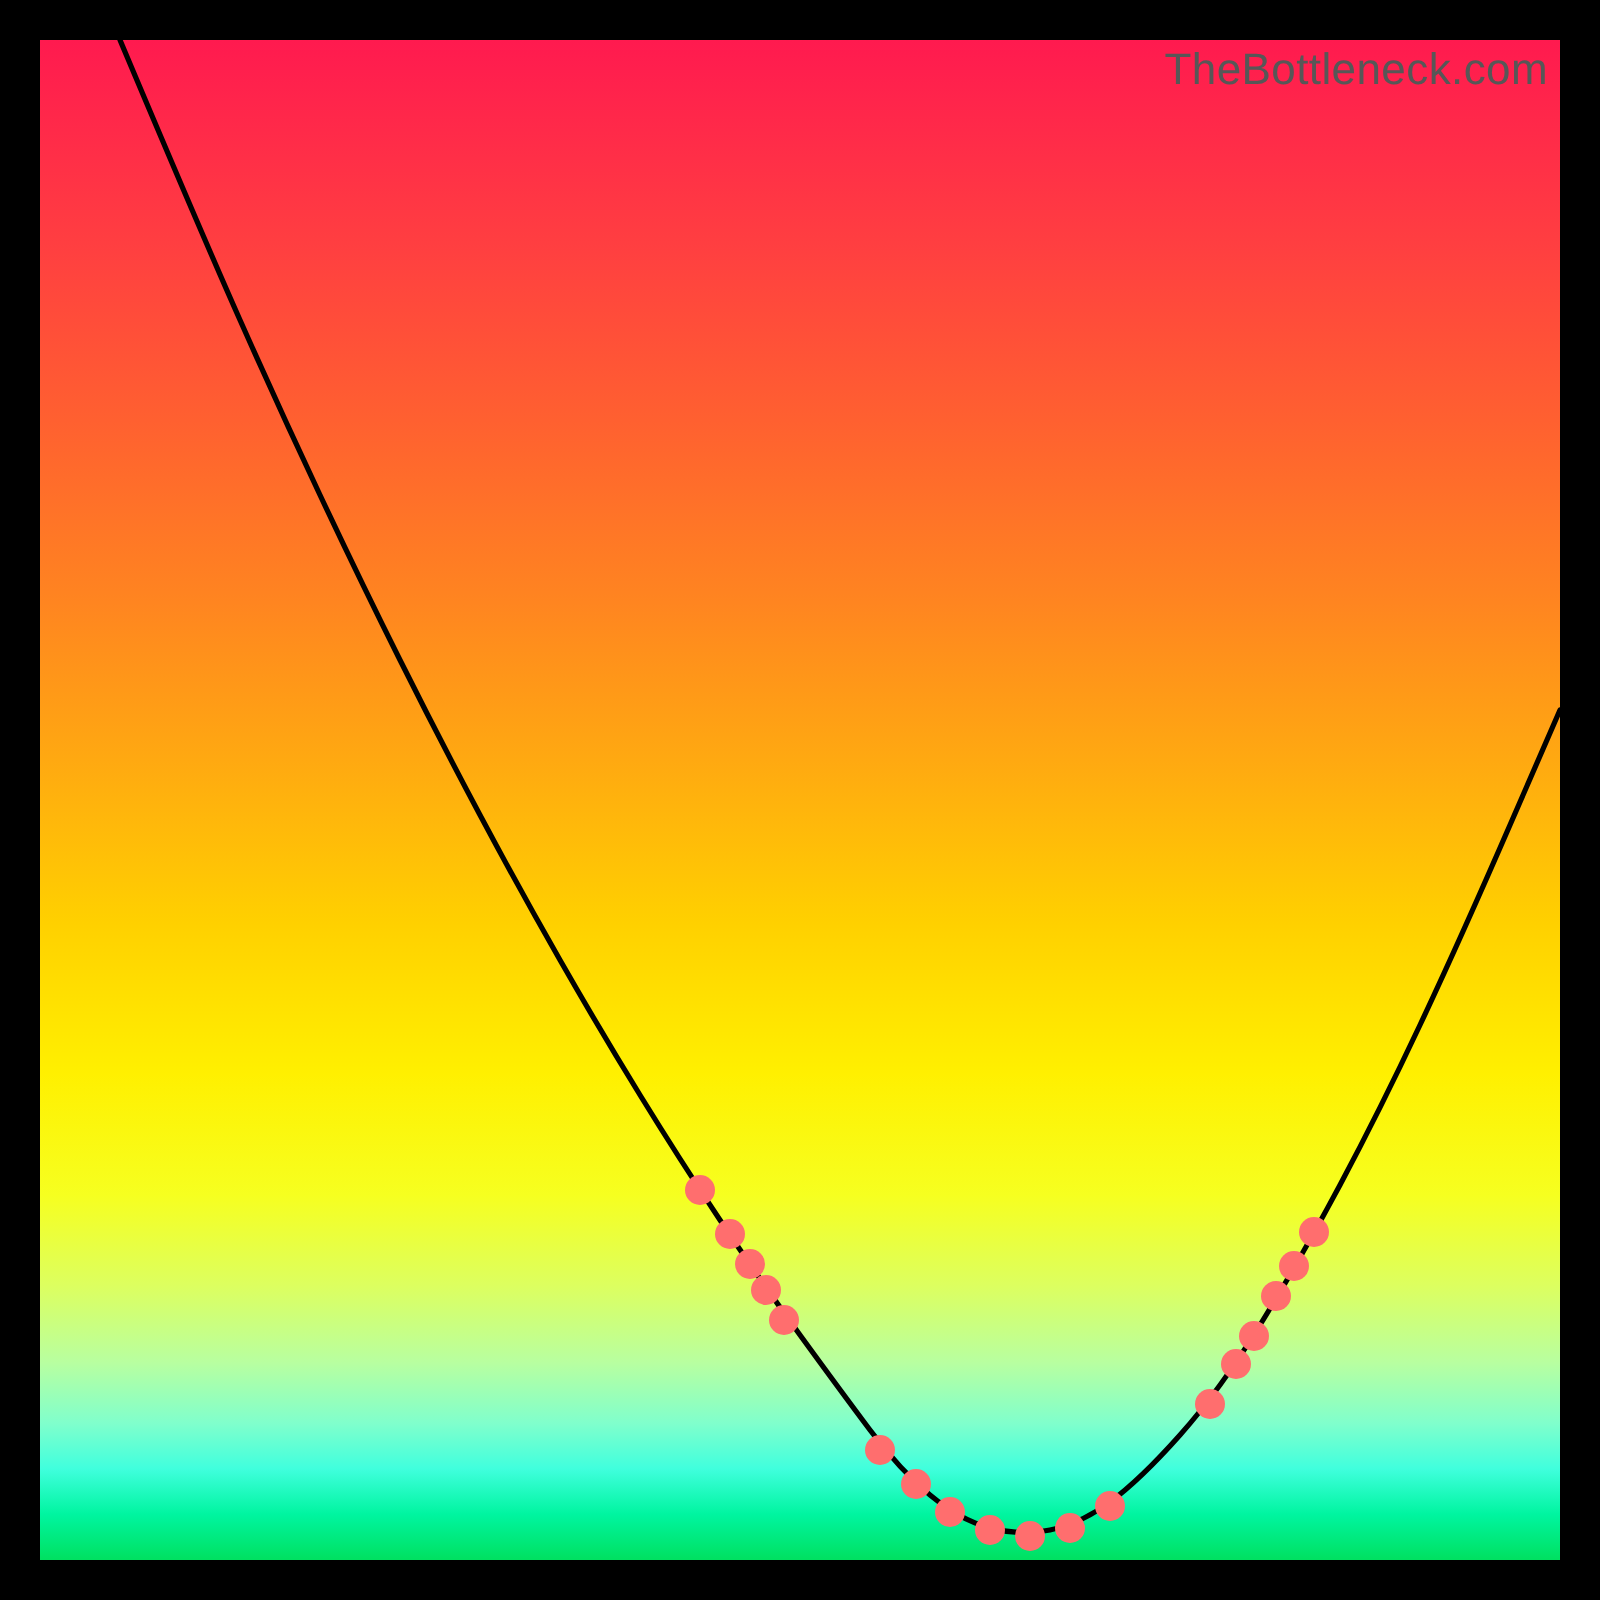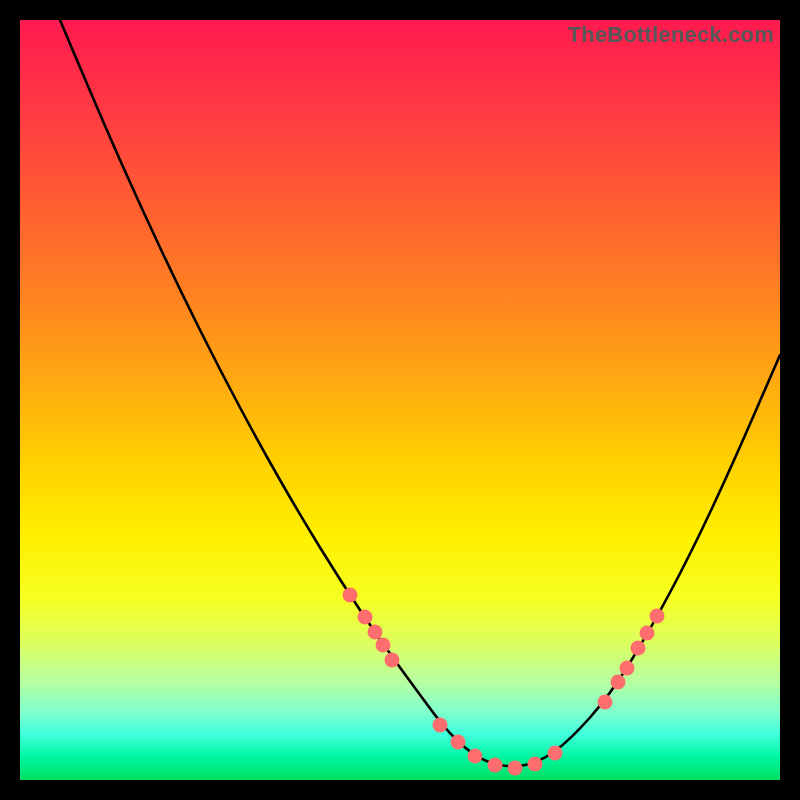--- a/index.html
+++ b/index.html
@@ -50,21 +50,21 @@
     width: 760px;
     height: 760px;
     overflow: visible;
   }
   .watermark {
     position: absolute;
     top: 2px;
     right: 6px;
     font-family: Arial, Helvetica, sans-serif;
     font-size: 22px;
-    font-weight: 700;
+    font-weight: 400;
     color: #575757;
     letter-spacing: 0.2px;
     user-select: none;
   }
 </style>
 </head>
 <body>
 
 <div class="frame">
   <div class="plot"></div>

